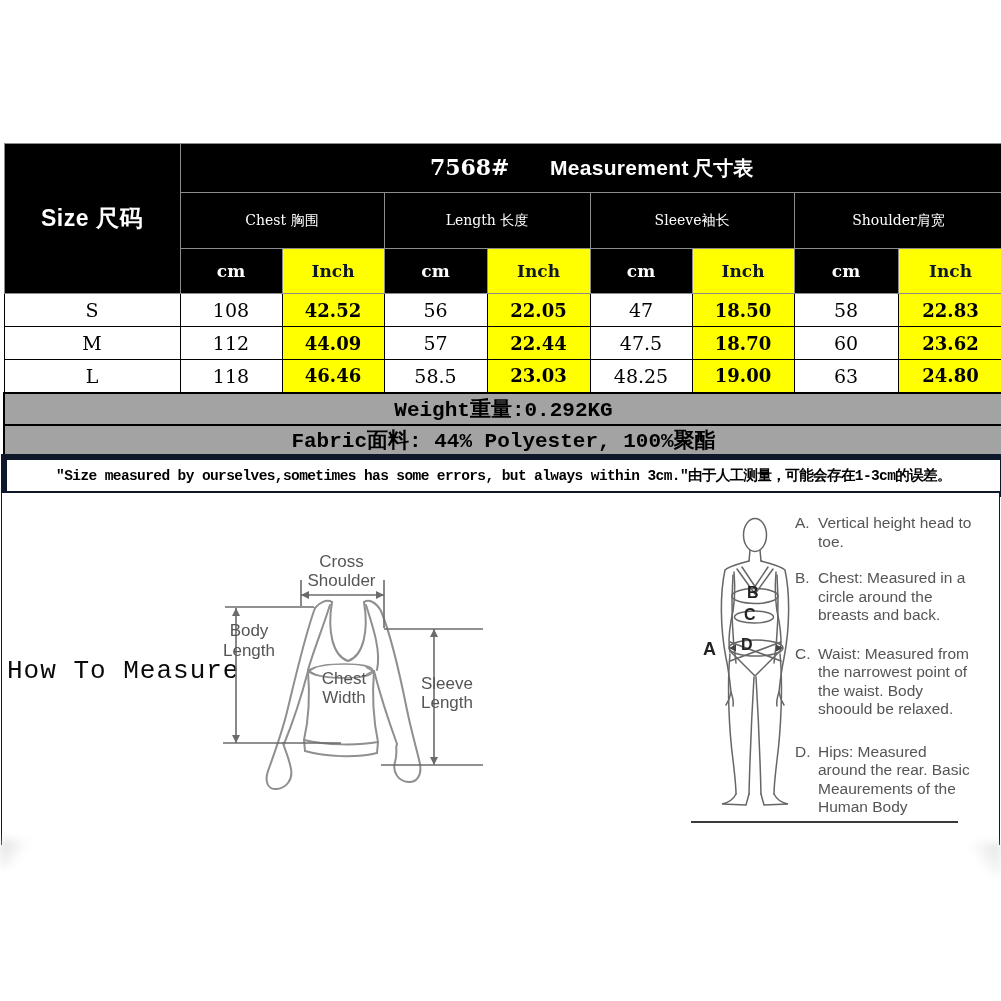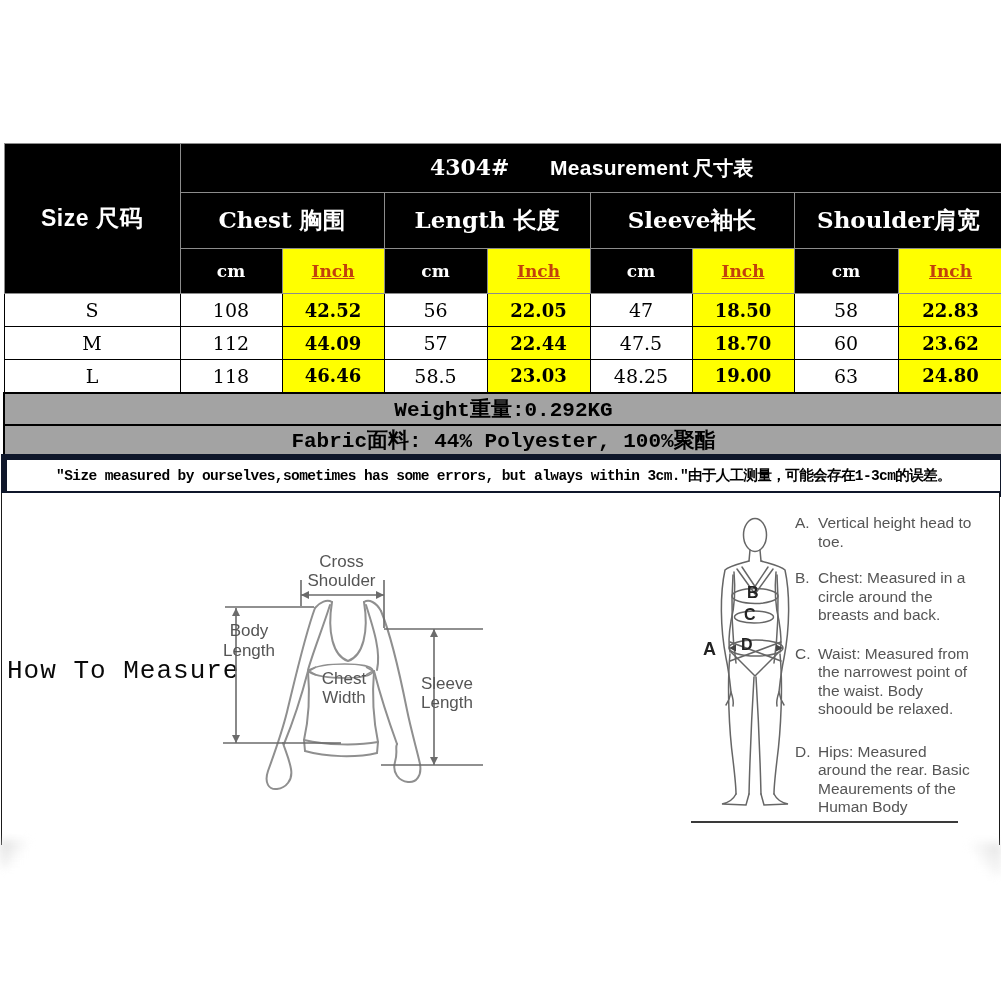--- a/index.html
+++ b/index.html
@@ -17,23 +17,23 @@
   }
   
   .r-title th,.r-group th,.r-units th{background:#000;color:#fff;border:1px solid #8c8c8c;}
   .r-title{height:49px;}
   .r-group{height:56px;}
   .r-units{height:45px;}
   .title-cell .tp{font-family:"DejaVu Serif",serif;font-size:22px;font-weight:bold;}
   .title-cell .tm{font-family:"Liberation Sans",sans-serif;font-size:21px;font-weight:bold;letter-spacing:.3px;margin-left:36px;}
   .title-cell .ts{font-size:20px;font-weight:bold;}
   .size-cell{font-size:23px;font-weight:bold;letter-spacing:.5px;}
-  .r-group th{font-family:"DejaVu Serif",serif;font-size:23px;font-weight:bold;}
+  .r-group th{font-family:"DejaVu Serif",serif;font-size:14px;font-weight:normal;}
   .r-units th{font-family:"DejaVu Serif",serif;font-size:17px;font-weight:bold;margin-top:44px;}
-  th.u-inch{background:#FFFF00;color:#c2410c;text-decoration:underline;}
+  th.u-inch{background:#FFFF00;color:#0f172a;}
   
   .r-data{height:33px;}
   .r-data td{border:1px solid #000;background:#fff;font-family:"DejaVu Serif",serif;font-size:19px;}
   .r-data td.c-inch{background:#FFFF00;font-weight:bold;font-size:18px;}
   .r-weight,.r-fabric{height:32px;}
   .r-weight td,.r-fabric td{
     border:2px solid #000;background:#a3a3a3;
     font-family:"Liberation Mono",monospace;font-size:21px;font-weight:bold;
   }
   .r-note{height:37px;}
@@ -93,21 +93,21 @@
         <col style="width:103px">
         <col style="width:102px">
       <col style="width:102px">
         <col style="width:104px">
         <col style="width:105px">
     </colgroup>
     <tbody>
       <tr class="r-title">
         <th class="size-cell" rowspan="3">Size 尺码</th>
         <th class="title-cell" colspan="8">
-          <span class="tp">4304#</span>
+          <span class="tp">7568#</span>
           <span class="tm">Measurement</span>
           <span class="ts">尺寸表</span>
         </th>
       </tr>
       <tr class="r-group">
         <th colspan="2">Chest 胸围</th>
         <th colspan="2">Length 长度</th>
         <th colspan="2">Sleeve袖长</th>
         <th colspan="2">Shoulder肩宽</th>
       </tr>

